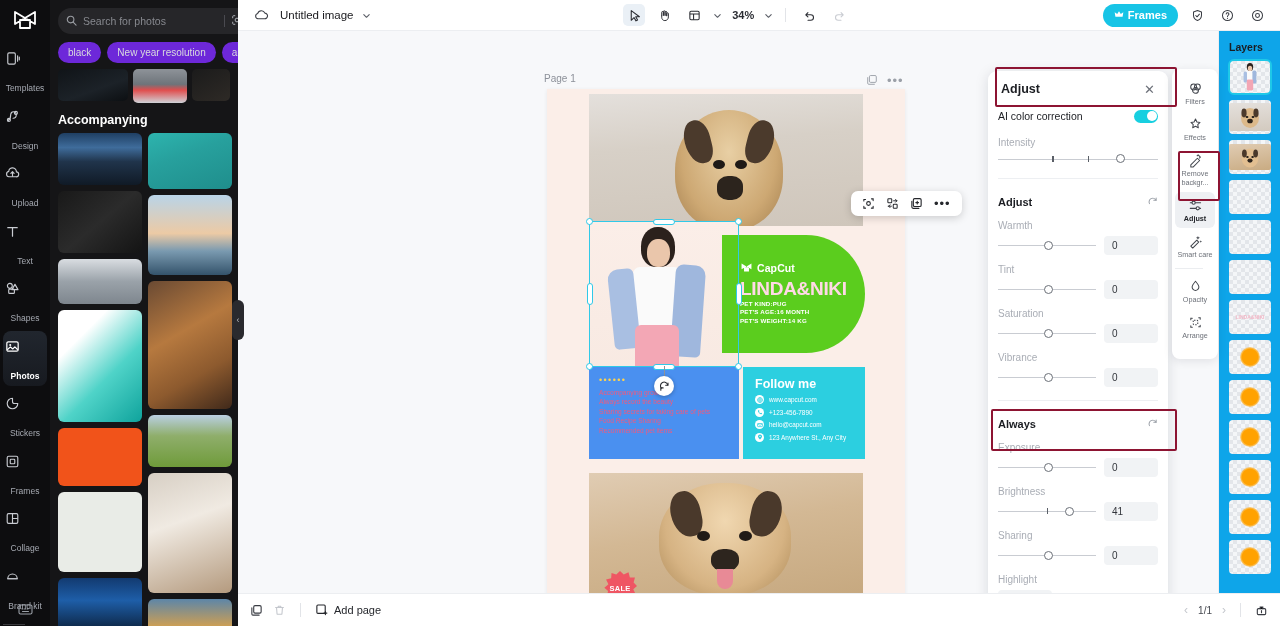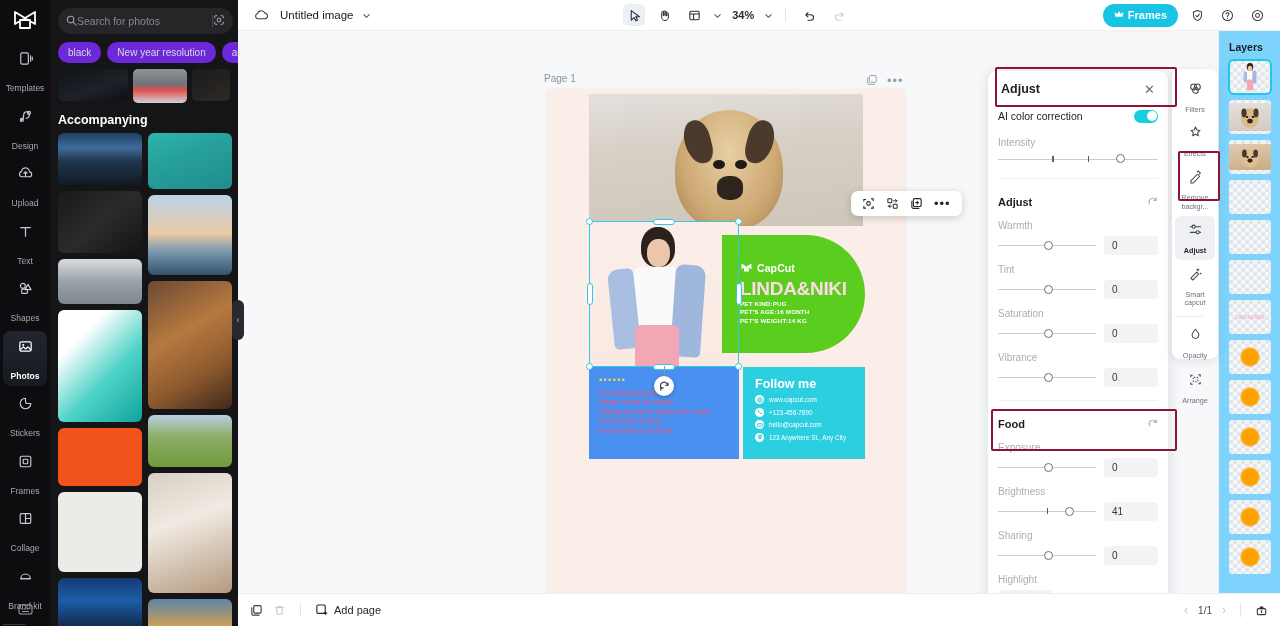--- a/index.html
+++ b/index.html
@@ -14,36 +14,36 @@
   
   .rail {
     width: 50px; height: 626px; background: #0d0d0f;
     display: flex; flex-direction: column; align-items: center;
     flex: 0 0 50px; position: relative;
   }
   .rail-logo { margin-top: 9px; width: 30px; height: 26px; display:flex; align-items:center; justify-content:center; }
   .rail-divider { width: 22px; height: 1px; background: #3a3a3e; margin: 8px 0 4px; }
   .rail-item {
     width: 44px; padding: 6px 0 5px; border-radius: 8px;
-    display: flex; flex-direction: column; align-items: center; gap: 16px;
+    display: flex; flex-direction: column; gap: 16px;
     margin-bottom: 2px; cursor: pointer;
   }
   .rail-item.active { background: linear-gradient(180deg,#21262e,#171a20); }
   .rail-item .ri-ico { width: 19px; height: 19px; display:flex; align-items:center; justify-content:center; color:#c9ccd2; }
   .rail-item.active .ri-ico { color:#ffffff; }
   .rail-item .ri-lab { font-size: 8.5px; color: #a6aab2; line-height: 9.5px; text-align: center; }
   .rail-item.active .ri-lab { color:#ffffff; font-weight: 600; }
   .rail-bottom { position: absolute; bottom: 10px; left: 0; width: 50px; display:flex; justify-content:center; }
 
   
   .panel { width: 188px; flex: 0 0 188px; height: 626px; background: #151517; position: relative; }
   .panel-search { display: flex; align-items: center; gap: 6px; padding: 8px 8px 0 8px; }
   .search-box {
     flex: 1; height: 26px; background: #262629; border-radius: 13px;
-    display: flex; align-items: center; padding: 0 8px; 
+    display: flex; align-items: center; padding: 0 8px; gap: 6px;
   }
   .search-box input {
     flex: 1; background: transparent; border: none; outline: none;
     color: #d8d9dc; font-size: 10.5px; font-family: "Liberation Sans", sans-serif;
   }
   .search-box input::placeholder { color: #87898f; }
   .srch-div { width:1px; height:12px; background:#4a4a50; }
   .filter-btn { width: 26px; height: 26px; border-radius: 8px; background: #262629; display:flex; align-items:center; justify-content:center; }
   .chips { display: flex; gap: 6px; padding: 8px 0 6px 8px; overflow: hidden; }
   .chip {
@@ -184,31 +184,31 @@
 
   
   .ann { position:absolute; border:2.4px solid #8d1432; border-radius:2px; z-index:40; pointer-events:none; }
 
   
   .tools-rail {
     position:absolute; right: 62px; top: 38px; width: 46px; height: 290px;
     background:#fff; border-radius:8px; box-shadow:0 2px 10px rgba(16,24,40,.10);
     display:flex; flex-direction:column; align-items:center; padding-top:6px; z-index: 22;
   }
-  .tr-item { width:40px; padding:6px 0 5px; border-radius:6px; display:flex; flex-direction:column; align-items:center; gap:10px; }
+  .tr-item { width:40px; padding:6px 0 5px; border-radius:6px; display:flex; flex-direction:column; align-items:center; gap:2px; }
   .tr-item.active { background:#eef0f3; }
   .tr-ico { width:15px; height:15px; display:flex; align-items:center; justify-content:center; color:#42464d; }
   .tr-lab { font-size:7.2px; color:#6d7179; text-align:center; line-height:8.2px; }
   .tr-item.active .tr-lab { color:#24262b; font-weight:600; }
   .tr-div { width:28px; height:1px; background:#ebedf0; margin:4px 0; }
 
   
   .layers {
     position:absolute; right:0; top:31px; width:62px; bottom:33px;
-    background:#7dd3fc; border-left:1px solid #eceef1; z-index:21; overflow:hidden;
+    background:#0ea5e9; border-left:1px solid #eceef1; z-index:21; overflow:hidden;
   }
   .layers-t { font-size:10.5px; font-weight:700; color:#1b1d22; padding:10px 0 7px 10px; }
   .lay-list { padding: 0 10px; display:flex; flex-direction:column; gap:6px; }
   .lay-item { width:42px; height:34px; border-radius:4px; overflow:hidden; position:relative;
     background-image:
       linear-gradient(45deg,#e3e6ea 25%,transparent 25%),
       linear-gradient(-45deg,#e3e6ea 25%,transparent 25%),
       linear-gradient(45deg,transparent 75%,#e3e6ea 75%),
       linear-gradient(-45deg,transparent 75%,#e3e6ea 75%);
     background-size:8px 8px;
@@ -593,20 +593,30 @@
                   <svg width="6" height="6" viewBox="0 0 8 8">
                     <path d="M4 .8c1.5 0 2.6 1.1 2.6 2.5C6.6 5 4 7.4 4 7.4S1.4 5 1.4 3.3C1.4 1.9 2.5.8 4 .8z" fill="#2ccfe0"></path>
                     <circle cx="4" cy="3.2" r=".9" fill="#fff"></circle>
                   </svg>
                 </span>
                 <span class="cc-txt">123 Anywhere St., Any City</span>
               </div>
             </div>
         </div>
 
+        <div class="ab-dog-bot" style="background:linear-gradient(170deg,#e0ccb3,#d3b894 45%,#c6a87f 100%);">
+          <div style="position:absolute;left:70px;top:10px;width:132px;height:112px;border-radius:48% 48% 44% 44%;background:radial-gradient(ellipse at 50% 34%,#f0d7b0,#d6b383 64%,#ab8856 100%);"></div>
+          <div style="position:absolute;left:82px;top:18px;width:30px;height:46px;border-radius:50% 50% 40% 60%;background:#4a392b;transform:rotate(-12deg);"></div>
+          <div style="position:absolute;left:162px;top:18px;width:30px;height:46px;border-radius:50% 50% 60% 40%;background:#4a392b;transform:rotate(12deg);"></div>
+          <div style="position:absolute;left:108px;top:58px;width:13px;height:10px;border-radius:50%;background:#201b17;"></div>
+          <div style="position:absolute;left:150px;top:58px;width:13px;height:10px;border-radius:50%;background:#201b17;"></div>
+          <div style="position:absolute;left:122px;top:76px;width:28px;height:22px;border-radius:44%;background:#2d251e;"></div>
+          <div style="position:absolute;left:128px;top:96px;width:16px;height:20px;border-radius:0 0 8px 8px;background:#e88a96;"></div>
+          <div class="sale-badge">SALE</div>
+        </div>
       </div>
 
       <div class="sel-frame">
         <span class="sh tl"></span>
         <span class="sh tr"></span>
         <span class="sh bl"></span>
         <span class="sh br"></span>
         <span class="sbar top"></span>
         <span class="sbar bot"></span>
         <span class="sbar lft"></span>
@@ -706,21 +716,21 @@
                   <span class="strack"></span>
                   <span class="sknob" style="left:47%"></span>
                 </div>
                 <div class="numbox">0</div>
               </div>
             </div>
 
           <div class="divider-line"></div>
 
           <div class="ap-sec">
-            <span class="ap-sec-t">Food</span>
+            <span class="ap-sec-t">Always</span>
             <span class="ap-reset">
               <svg width="11" height="11" viewBox="0 0 12 12">
                   <path d="M9.8 4.6A4 4 0 102.7 8.3" fill="none" stroke="#9ba0a8" stroke-width="1.1" stroke-linecap="round"></path>
                   <path d="M7.4 4.7h2.6V2.2" fill="none" stroke="#9ba0a8" stroke-width="1.1" stroke-linecap="round" stroke-linejoin="round"></path>
                 </svg>
             </span>
           </div>
           <div id="light-sliders">
               <div class="ap-lab">Exposure</div>
               <div class="slider-row">
@@ -798,21 +808,21 @@
               </span>
               <span class="tr-lab">Adjust</span>
             </div>
             <div class="tr-item">
               <span class="tr-ico">
                 <svg width="15" height="15" viewBox="0 0 16 16">
                   <path d="M3 13l6.4-6.4 2 2L5 15z" fill="none" stroke="currentColor" stroke-width="1.1" stroke-linejoin="round"></path>
                   <path d="M10.6 2l.6 1.5 1.5.6-1.5.6-.6 1.5-.6-1.5L8.5 4l1.5-.6zM13.6 6.6l.4 1 1 .4-1 .4-.4 1-.4-1-1-.4 1-.4z" fill="currentColor"></path>
                 </svg>
               </span>
-              <span class="tr-lab">Smart capcut</span>
+              <span class="tr-lab">Smart care</span>
             </div>
             <div class="tr-div"></div>
             <div class="tr-item">
               <span class="tr-ico">
                 <svg width="15" height="15" viewBox="0 0 16 16">
                   <path d="M8 2.4c2.2 2.6 3.6 4.6 3.6 6.2A3.6 3.6 0 018 12.2 3.6 3.6 0 014.4 8.6c0-1.6 1.4-3.6 3.6-6.2z" fill="none" stroke="currentColor" stroke-width="1.1" stroke-linejoin="round"></path>
                 </svg>
               </span>
               <span class="tr-lab">Opacity</span>
             </div>

